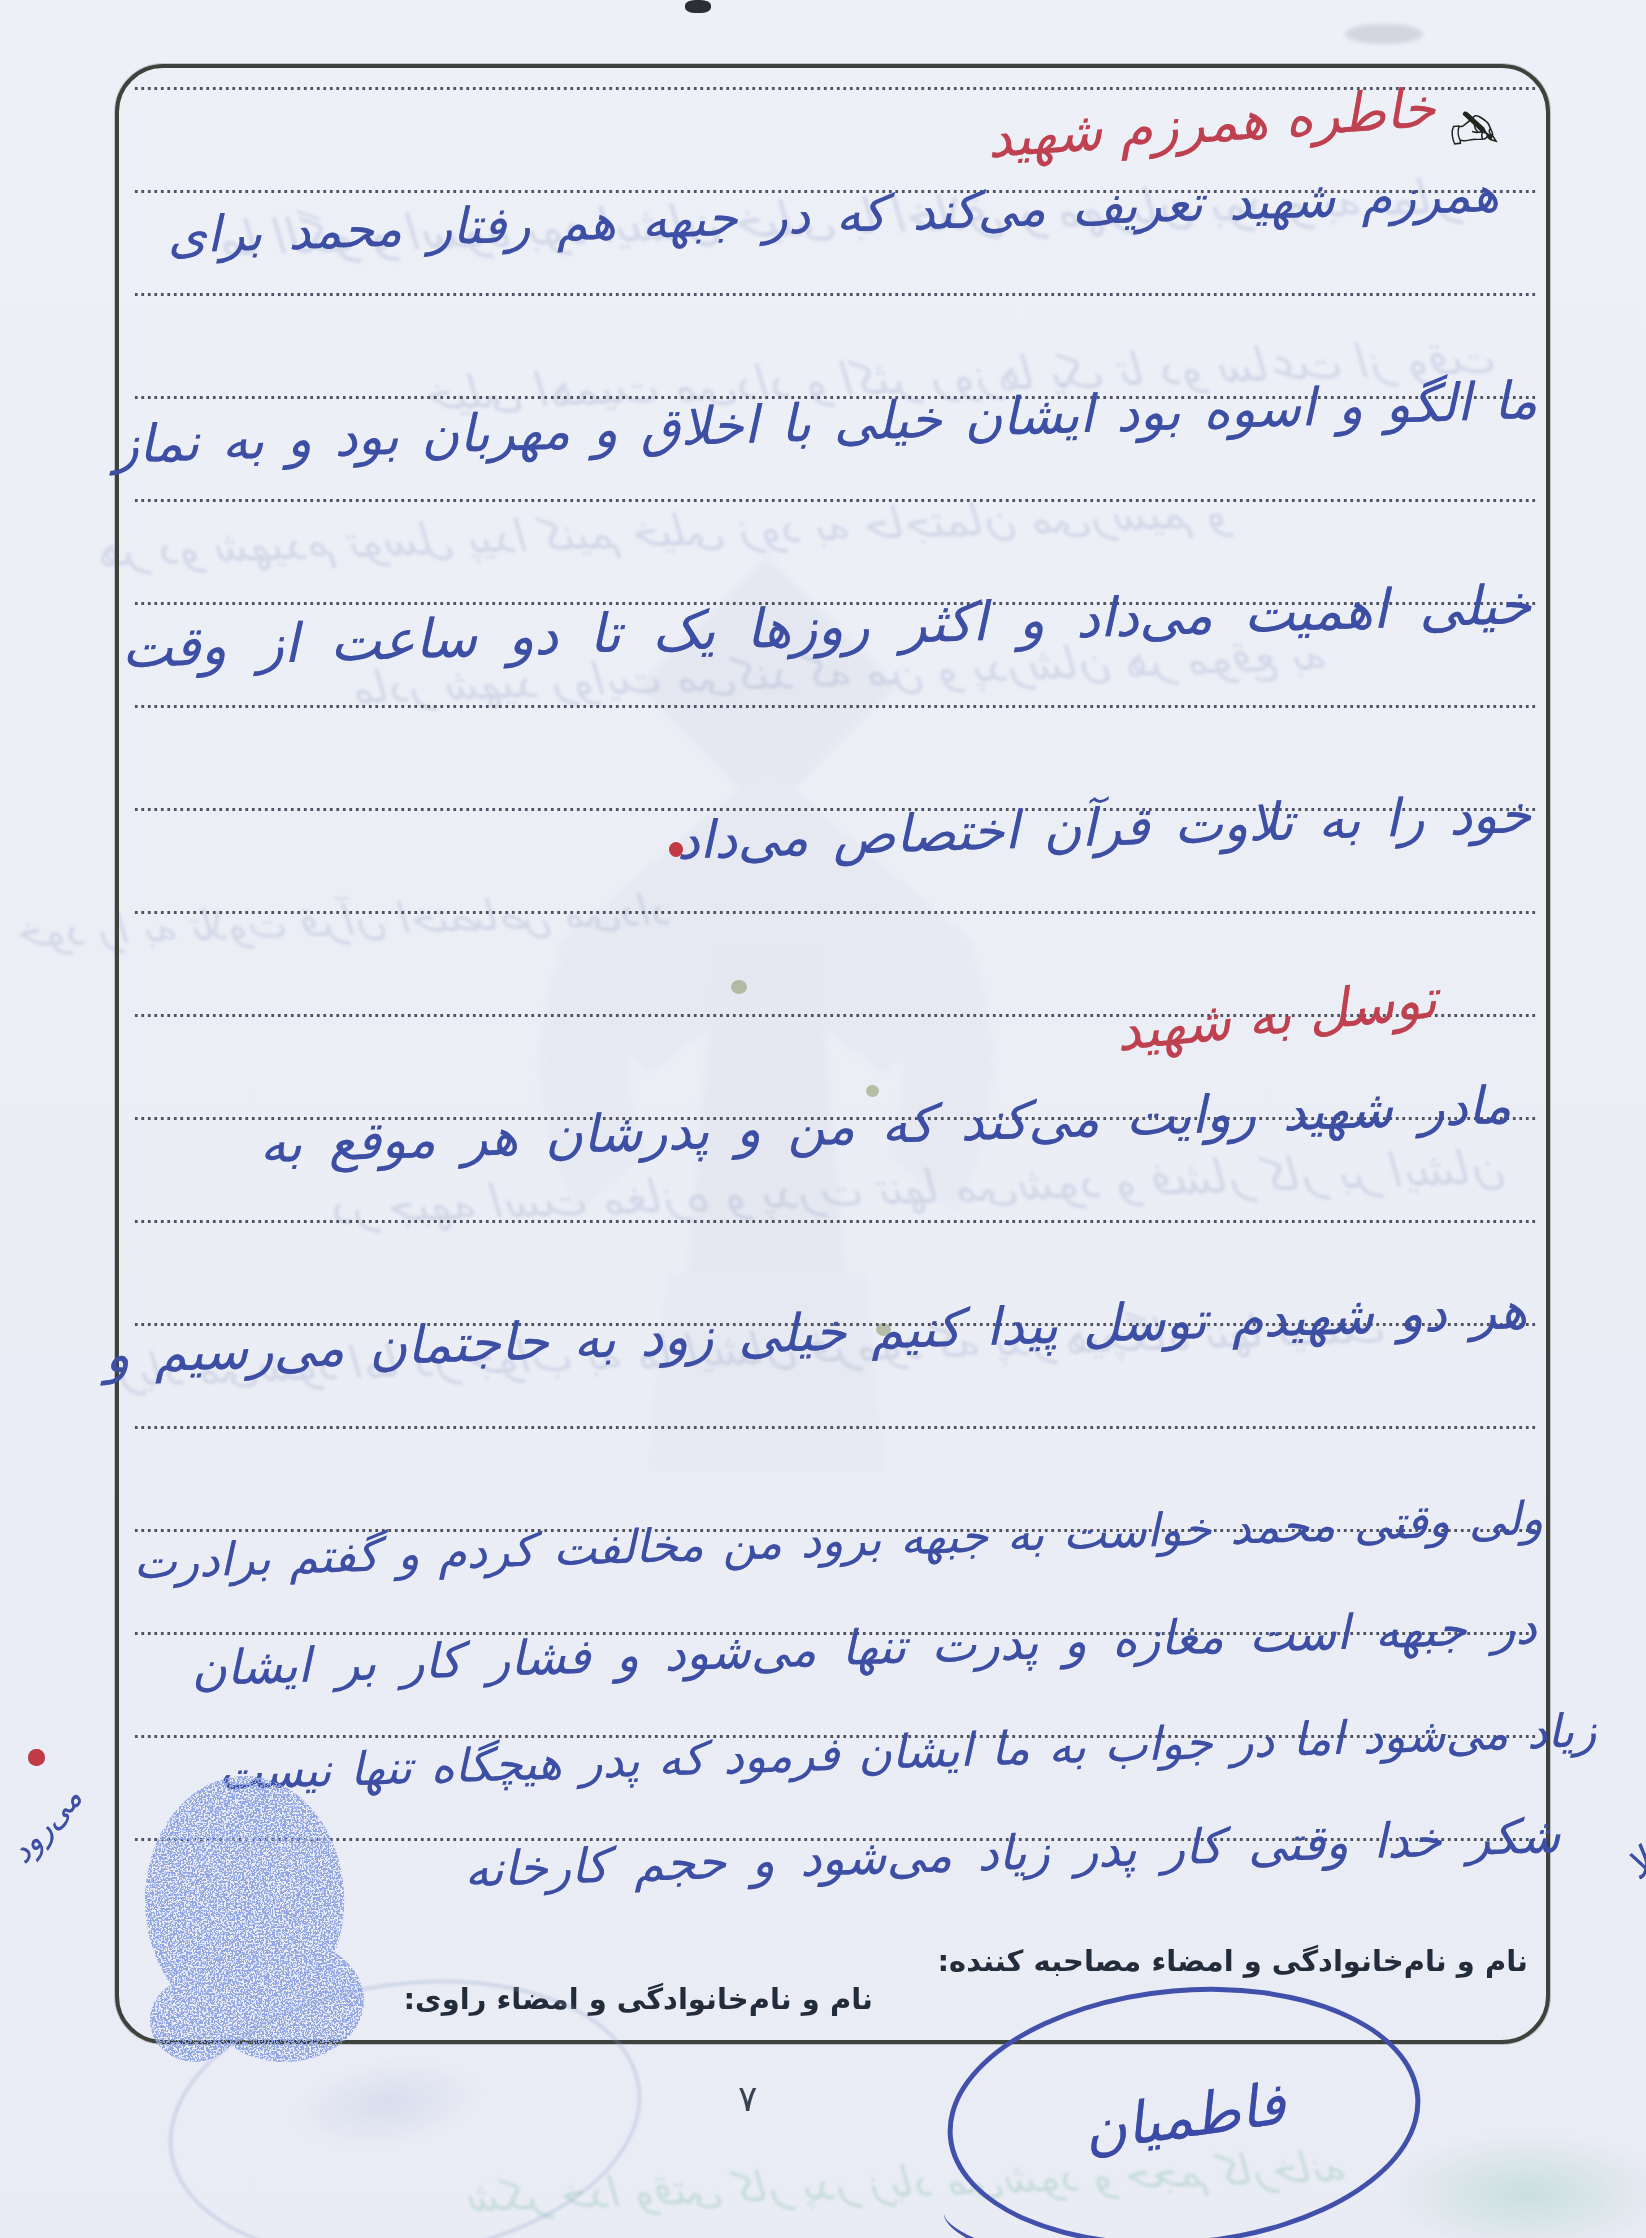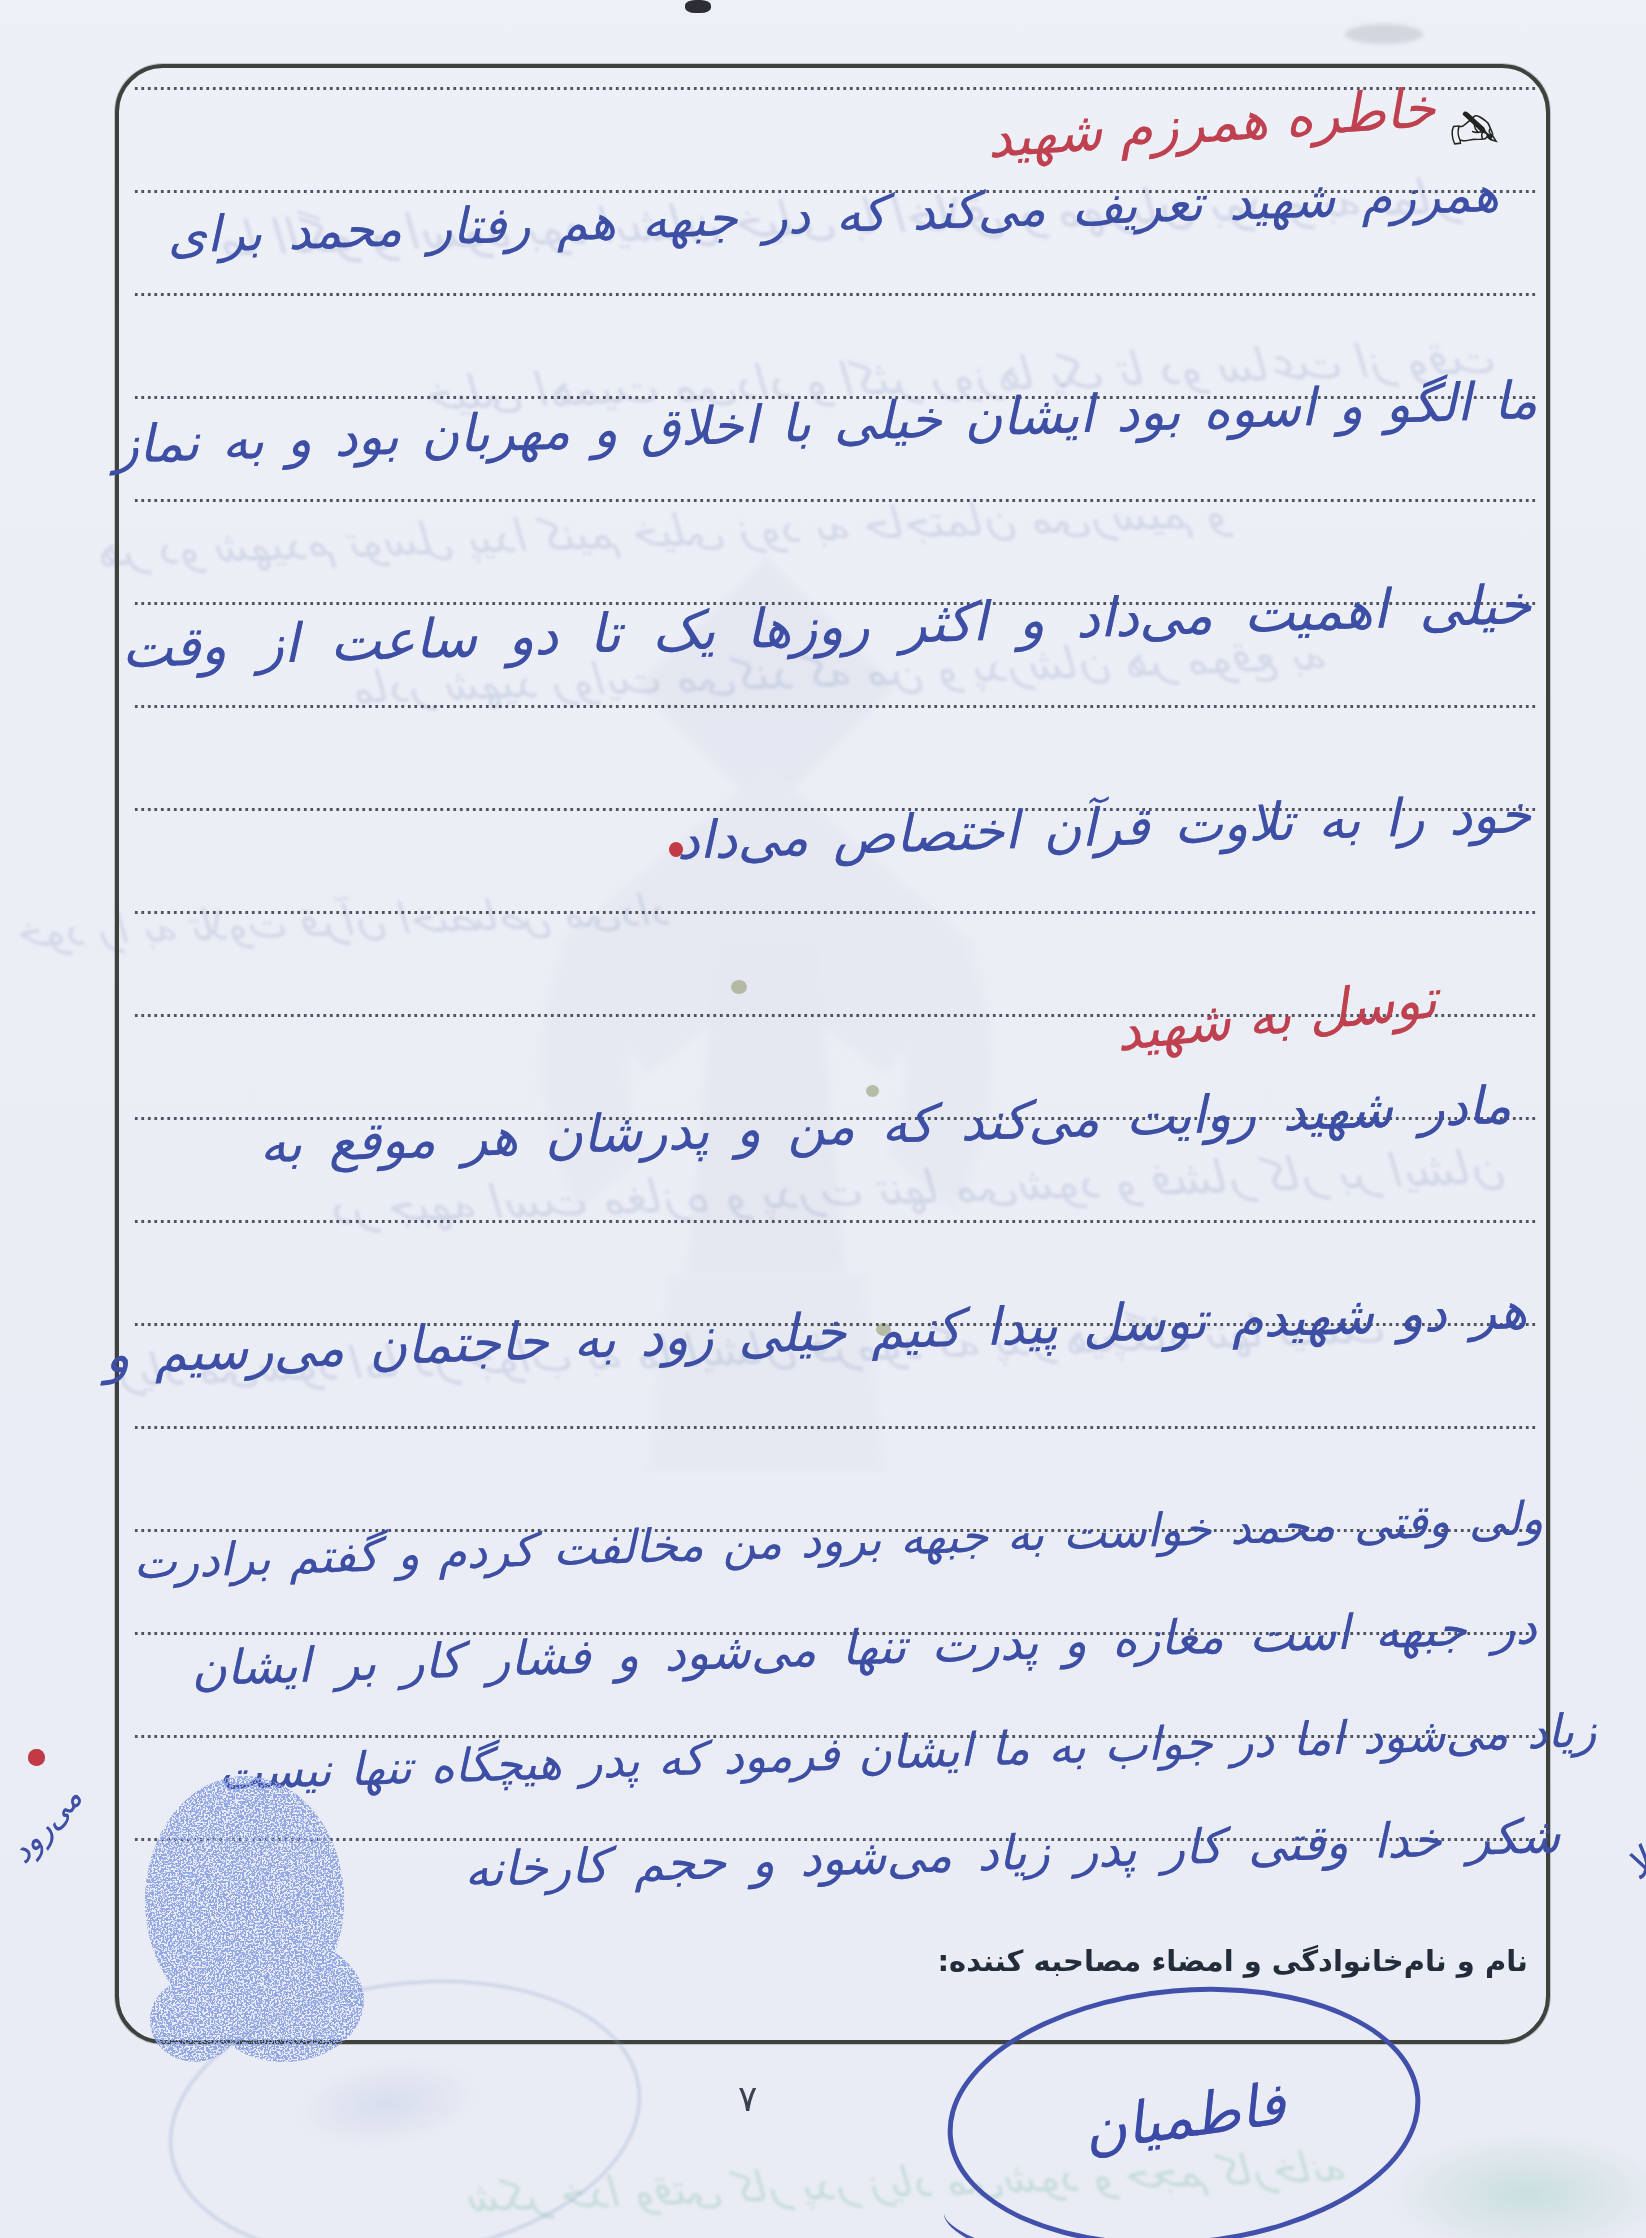--- a/index.html
+++ b/index.html
@@ -151,20 +151,21 @@
   <div class="hw hw9">زیاد می‌شود اما در جواب به ما ایشان فرمود که پدر هیچگاه تنها نیست</div>
   <div class="hw hw10">شکر خدا وقتی کار پدر زیاد می‌شود و حجم کارخانه</div>
 
   <div class="hw margin-note-right">بالا</div>
   <div class="hw margin-note-left">می‌رود</div>
 
   <div class="red-dot dot-period"></div>
   <div class="red-dot dot-margin"></div>
 
   <div class="label label-interviewer">نام و نام‌خانوادگی و امضاء مصاحبه کننده:</div>
+  <div class="label label-narrator">نام و نام‌خانوادگی و امضاء راوی:</div>
 
   <div class="page-number">٧</div>
 
   <div class="sig-ellipse">
     <div class="sig-text">فاطمیان</div>
   </div>
 
   <svg class="fingerprint" viewBox="0 0 268 295" aria-hidden="true">
     <defs>
       <filter id="fpnoise" x="-20%" y="-20%" width="140%" height="140%">

